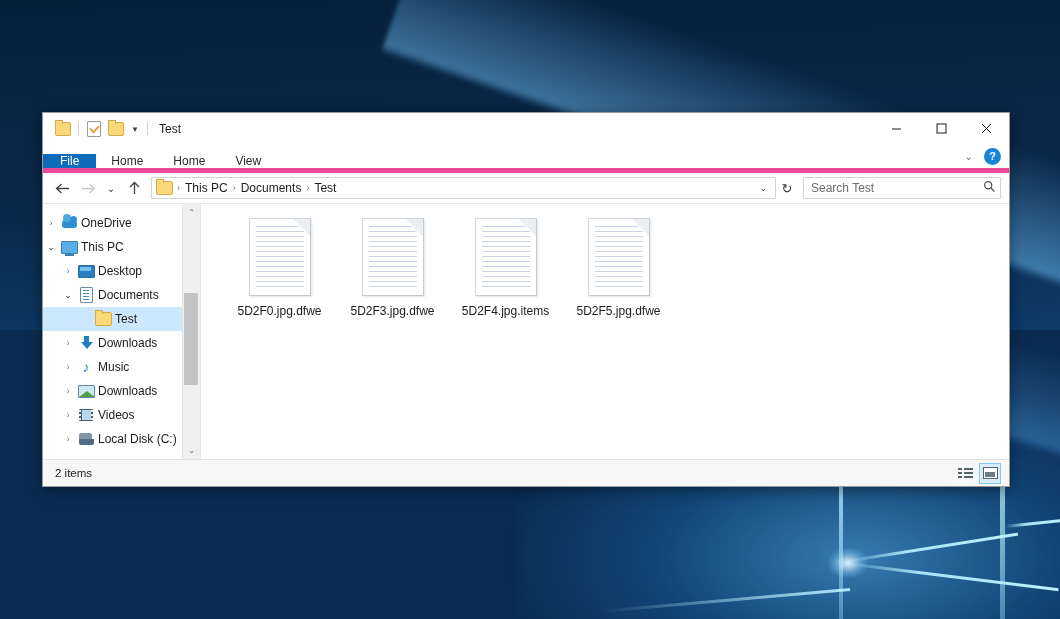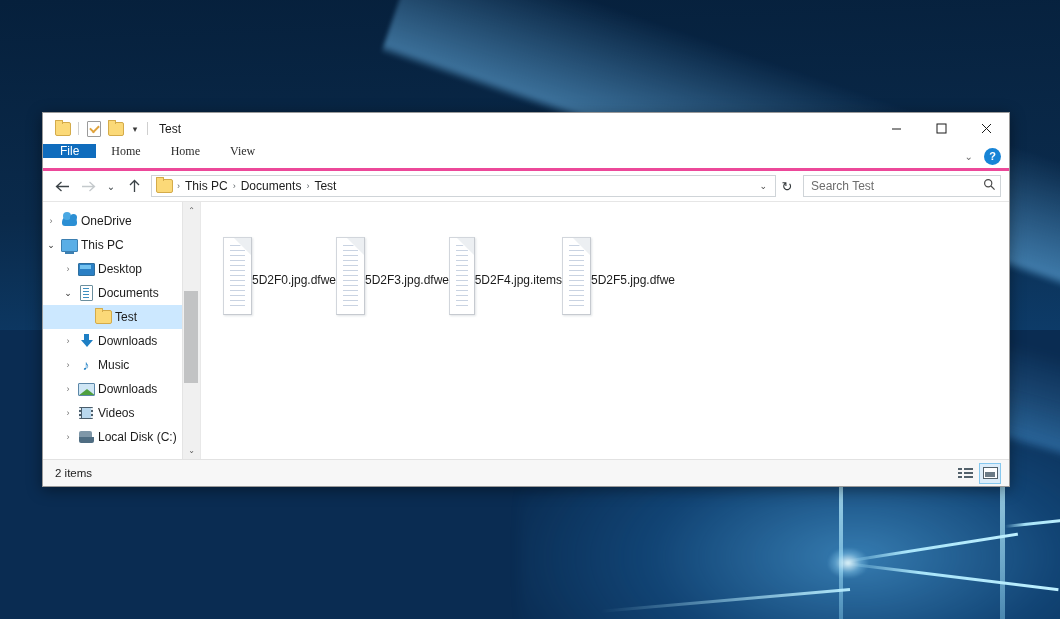--- a/index.html
+++ b/index.html
@@ -124,32 +124,32 @@
     font-size: 12px; color: #1a1a1a; margin-left: 7px; white-space: nowrap;
   }
   .win-ctrls { position: absolute; right: 0; top: 0; display: flex; height: 31px; }
   .win-btn {
     width: 45px; height: 31px; display: flex; align-items: center; justify-content: center;
     color: #1b1b1b;
   }
 
   
   .ribbon {
-    height: 24px; display: flex; align-items: flex-start; flex: none;
-    background: #ffffff; border-bottom: 3px solid #ec4899;
+    height: 24px; display: flex; align-items: flex-end; flex: none;
+    background: #ffffff; border-bottom: 5px solid #ec4899;
     position: relative;
   }
   .tab-file {
     background: #0f6cbd; color: #ffffff;
     padding: 0 17px; display: flex; align-items: center;
     font-size: 12px;
   }
   .tab {
     padding: 0 15px; display: flex; align-items: center;
-    font-size: 12px; color: #2b2b2b; font-family: Liberation Serif, serif;
+    font-size: 12px; color: #2b2b2b;
   }
   .ribbon-right {
     position: absolute; right: 4px; top: 0; height: 24px;
     display: flex; align-items: center; gap: 6px;
   }
   .ribbon-caret { font-size: 10px; color: #6b6b6b; padding: 0 5px; }
   .help-btn {
     width: 17px; height: 17px; border-radius: 50%;
     background: #1784d6; color: #fff; font-size: 11px; font-weight: bold;
     display: flex; align-items: center; justify-content: center;
@@ -329,21 +329,21 @@
   }
 
   
   .content {
     flex: 1; position: relative; background: #fff; overflow: hidden;
     padding: 12px 0 0 22px;
   }
   .filegrid { display: flex; flex-wrap: wrap; }
   .file-item {
     width: 113px; height: 120px;
-    display: flex; flex-direction: row; align-items: center;
+    display: flex; flex-direction: column; align-items: center;
     padding-top: 2px;
   }
   .file-ico {
     width: 62px; height: 78px; position: relative;
     background: #ffffff;
     border: 1px solid #d2d6dc;
     border-right-color: #c6cad0;
     border-bottom-color: #c6cad0;
     box-shadow: 1px 1px 2px rgba(120,130,140,.22);
     box-sizing: border-box;

